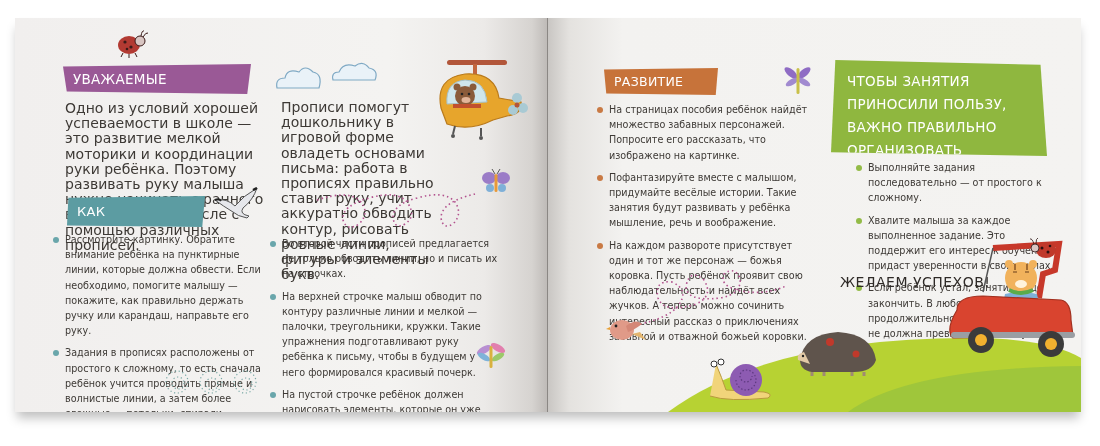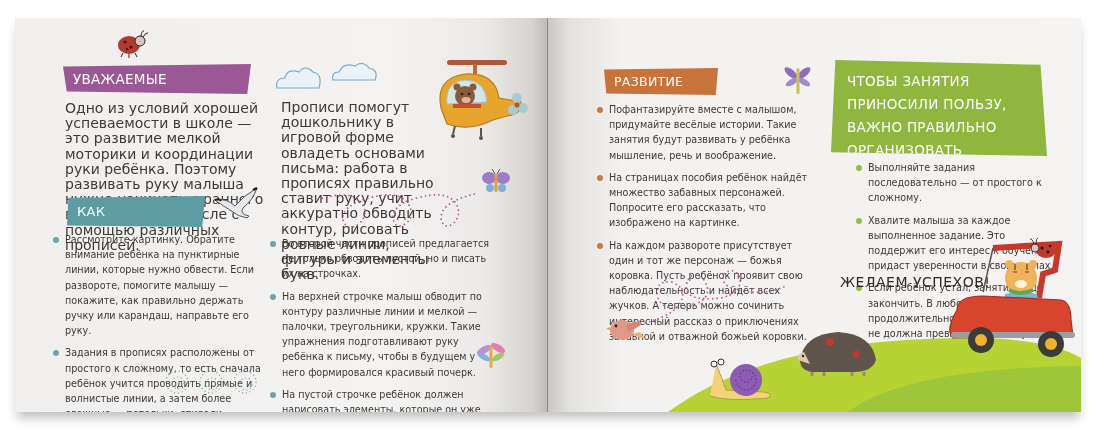--- a/index.html
+++ b/index.html
@@ -141,39 +141,39 @@
       <svg width="48" height="36" viewBox="0 0 48 36">
         <path d="M2 14 Q14 12 22 20 Q30 10 44 2 Q40 14 30 22 Q26 28 36 30 L34 32 Q24 30 20 26 Q10 20 2 14 Z" fill="#e6e7eb" stroke="#555" stroke-width="1"></path>
         <path d="M2 14 Q6 12 8 15" stroke="#222" stroke-width="2" fill="none"></path>
         <path d="M40 4 L44 2" stroke="#222" stroke-width="2.5"></path>
       </svg>
     </div>
 
     <div class="banner teal">КАК ЗАНИМАТЬСЯ?</div>
 
     <ul class="bullets teal-dots" style="left:37px; top:214px; width:220px;">
-      <li>Рассмотрите картинку. Обратите внимание ребёнка на пунктирные линии, которые нужно обвести. Если развороте, помогите малышу — покажите, как правильно держать ручку или карандаш, направьте его руку.</li>
+      <li>Рассмотрите картинку. Обратите внимание ребёнка на пунктирные линии, которые должна обвести. Если необходимо, помогите малышу — покажите, как правильно держать ручку или карандаш, направьте его руку.</li>
       <li>Задания в прописях расположены от простого к сложному, то есть сначала ребёнок учится проводить прямые и волнистые линии, а затем более сложные — петельки, спирали, восьмёрки.</li>
     </ul>
 
     <div class="illus" style="left:148px; top:350px;">
       <svg width="100" height="28" viewBox="0 0 100 28">
         <g fill="none" stroke="#7aa9a6" stroke-width="1.2" stroke-dasharray="1.2 2.6">
           <circle cx="14" cy="14" r="11"></circle>
             <circle cx="15" cy="15" r="6"></circle>
           <circle cx="48" cy="14" r="11"></circle>
             <circle cx="49" cy="16" r="6"></circle>
           <circle cx="82" cy="14" r="11"></circle>
             <circle cx="83" cy="16" r="6"></circle>
         </g>
       </svg>
     </div>
 
     <ul class="bullets teal-dots" style="left:254px; top:218px; width:230px;">
-      <li>Во второй части прописей предлагается не только обводить пустой, но и писать их на строчках.</li>
+      <li>Во второй части прописей предлагается не только обводить линии, но и писать их на строчках.</li>
       <li>На верхней строчке малыш обводит по контуру различные линии и мелкой — палочки, треугольники, кружки. Такие упражнения подготавливают руку ребёнка к письму, чтобы в будущем у него формировался красивый почерк.</li>
       <li>На пустой строчке ребёнок должен нарисовать элементы, которые он уже освоил на верхней строчке.</li>
     </ul>
 
     <div class="illus" style="left:460px; top:322px;">
       <svg width="32" height="30" viewBox="0 0 32 30">
         <ellipse cx="9" cy="10" rx="8" ry="3.5" transform="rotate(-30 9 10)" fill="#b88fd2"></ellipse>
         <ellipse cx="23" cy="8" rx="8" ry="3.5" transform="rotate(30 23 8)" fill="#e27fae"></ellipse>
         <ellipse cx="9" cy="17" rx="7" ry="3" transform="rotate(30 9 17)" fill="#7fb3d9"></ellipse>
         <ellipse cx="23" cy="17" rx="7" ry="3" transform="rotate(-30 23 17)" fill="#9cc96a"></ellipse>
@@ -192,22 +192,22 @@
       <svg width="32" height="34" viewBox="0 0 32 34">
         <ellipse cx="9" cy="9" rx="8" ry="3.5" transform="rotate(40 9 9)" fill="#8f6cc4"></ellipse>
         <ellipse cx="22" cy="9" rx="8" ry="3.5" transform="rotate(-40 22 9)" fill="#8f6cc4"></ellipse>
         <ellipse cx="10" cy="18" rx="7" ry="3" transform="rotate(-30 10 18)" fill="#a18ad0"></ellipse>
         <ellipse cx="22" cy="18" rx="7" ry="3" transform="rotate(30 22 18)" fill="#a18ad0"></ellipse>
         <rect x="14.5" y="4" width="3" height="26" rx="1.5" fill="#c9c04a"></rect>
       </svg>
     </div>
 
     <ul class="bullets orange-dots" style="left:48px; top:84px; width:215px;">
+      <li>На страницах пособия ребёнок найдёт множество забавных персонажей. Попросите его рассказать, что изображено на картинке.</li>
       <li>Пофантазируйте вместе с малышом, придумайте весёлые истории. Такие занятия будут развивать у ребёнка мышление, речь и воображение.</li>
-      <li>На страницах пособия ребёнок найдёт множество забавных персонажей. Попросите его рассказать, что изображено на картинке.</li>
       <li>На каждом развороте присутствует один и тот же персонаж — божья коровка. Пусть ребёнок проявит свою наблюдательность и найдёт всех жучков. А теперь можно сочинить интересный рассказ о приключениях забавной и отважной божьей коровки.</li>
     </ul>
 
     <div class="banner green">ЧТОБЫ ЗАНЯТИЯ ПРИНОСИЛИ ПОЛЬЗУ, ВАЖНО ПРАВИЛЬНО ОРГАНИЗОВАТЬ ЗАНЯТИЯ:</div>
 
     <ul class="bullets green-dots" style="left:307px; top:142px; width:210px;">
       <li>Выполняйте задания последовательно — от простого к сложному.</li>
       <li>Хвалите малыша за каждое выполненное задание. Это поддержит его интерес к обучению и придаст уверенности в своих силах.</li>
       <li>Если ребёнок устал, занятие надо закончить. В любом случае, продолжительность каждого занятия не должна превышать 15 минут.</li>
     </ul>

